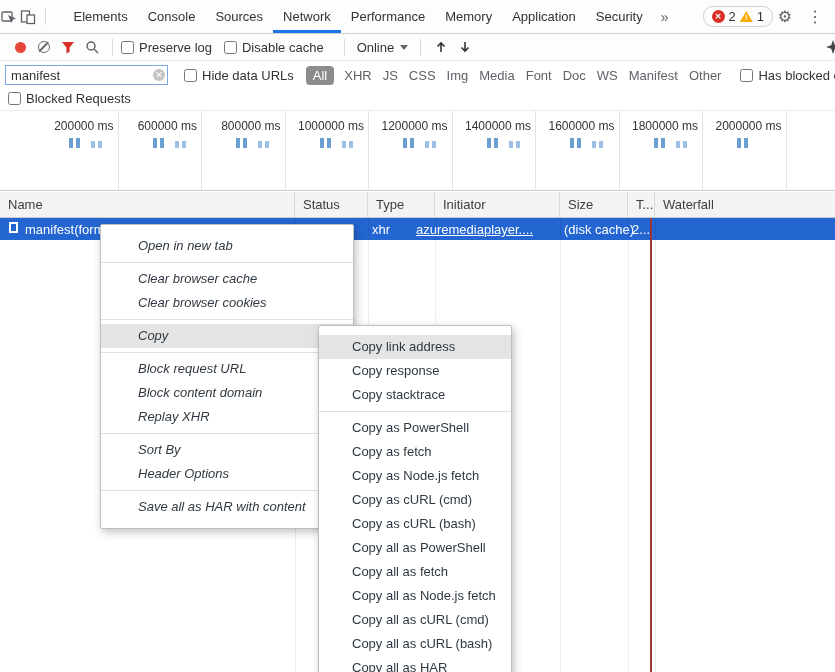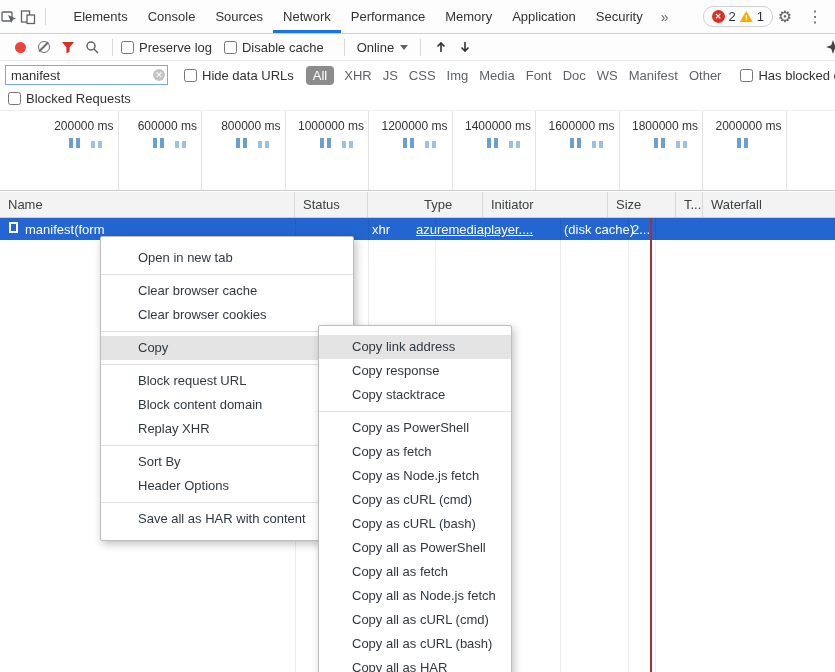--- a/index.html
+++ b/index.html
@@ -61,35 +61,35 @@
   .seg { position:relative; width:83.5px; flex:0 0 83.5px; border-right:1px solid #e3e3e3; }
   .seg-label { position:absolute; top:8px; right:4px; font-size:12px; color:#333; white-space:nowrap; }
   .tick-a { position:absolute; left:34px; top:27px; width:4px; height:10px; background:#6b9fd2; box-shadow:7px 0 #6b9fd2; }
   .tick-b { position:absolute; left:56px; top:30px; width:4px; height:7px; background:#9cc0e4; box-shadow:7px 0 #9cc0e4; }
 
   
   .grid-header { position:absolute; top:192px; left:0; right:0; height:26px; background:#f3f3f3; border-bottom:1px solid #ccc;
     display:flex; align-items:flex-start; color:#3c4043; }
   .hcell { height:100%; display:flex; align-items:center; padding-left:8px; border-right:1px solid #d8d8d8; cursor:pointer;
     white-space:nowrap; overflow:hidden; }
-  .c-name{width:295px;} .c-status{width:73px;} .c-type{width:67px;margin-left:48px;} .c-init{width:125px;} .c-size{width:68px;} .c-time{width:27px;} .c-wf{flex:1;border-right:none;}
+  .c-name{width:295px;} .c-status{width:73px;} .c-type{width:67px;} .c-init{width:125px;} .c-size{width:68px;} .c-time{width:27px;} .c-wf{flex:1;border-right:none;}
 
   .grid-body { position:absolute; top:218px; left:0; right:0; bottom:0; background:#fff; }
   .colsep { position:absolute; top:0; bottom:0; width:1px; background:rgba(0,0,0,0.07); z-index:2; }
   .load-line { position:absolute; top:0; bottom:0; left:650px; width:2px; background:#9c3636; z-index:3; }
 
   .sel-row { position:absolute; top:0; left:0; right:0; height:22px; background:#2466d1; color:#fff; z-index:1; cursor:pointer; }
   .sel-row span { position:absolute; top:4px; white-space:nowrap; }
   .file-ic { position:absolute; left:9px; top:5px; width:9px; height:11px; border:2px solid #fff; }
   .r-name{left:25px;} .r-type{left:372px;} .r-init{left:416px; text-decoration:underline; cursor:pointer;} .r-size{left:564px;} .r-time{left:632px;}
 
   
   .menu { position:absolute; background:#fff; border:1px solid #bebebe; border-radius:2px;
     box-shadow:2px 3px 8px rgba(0,0,0,.25); padding:5px 0; z-index:60; }
-  .main-menu { left:100px; top:236px; width:254px; }
+  .main-menu { left:100px; top:224px; width:254px;font-style:italic; }
   .sub-menu { left:318px; top:325px; width:194px; }
   .grp { padding:4px 0; }
   .grp + .grp { border-top:1px solid #e0e0e0; }
   .mi { position:relative; height:24px; line-height:24px; padding:0 24px 0 37px; color:#303942; white-space:nowrap; cursor:pointer; }
   .sub-menu .mi { padding:0 14px 0 33px; }
   .mi.hl { background:#e4e4e4; }
   .arr { position:absolute; right:10px; top:8px; width:0; height:0;
     border-left:5px solid #5f6368; border-top:4px solid transparent; border-bottom:4px solid transparent; }
 </style>
 </head>

